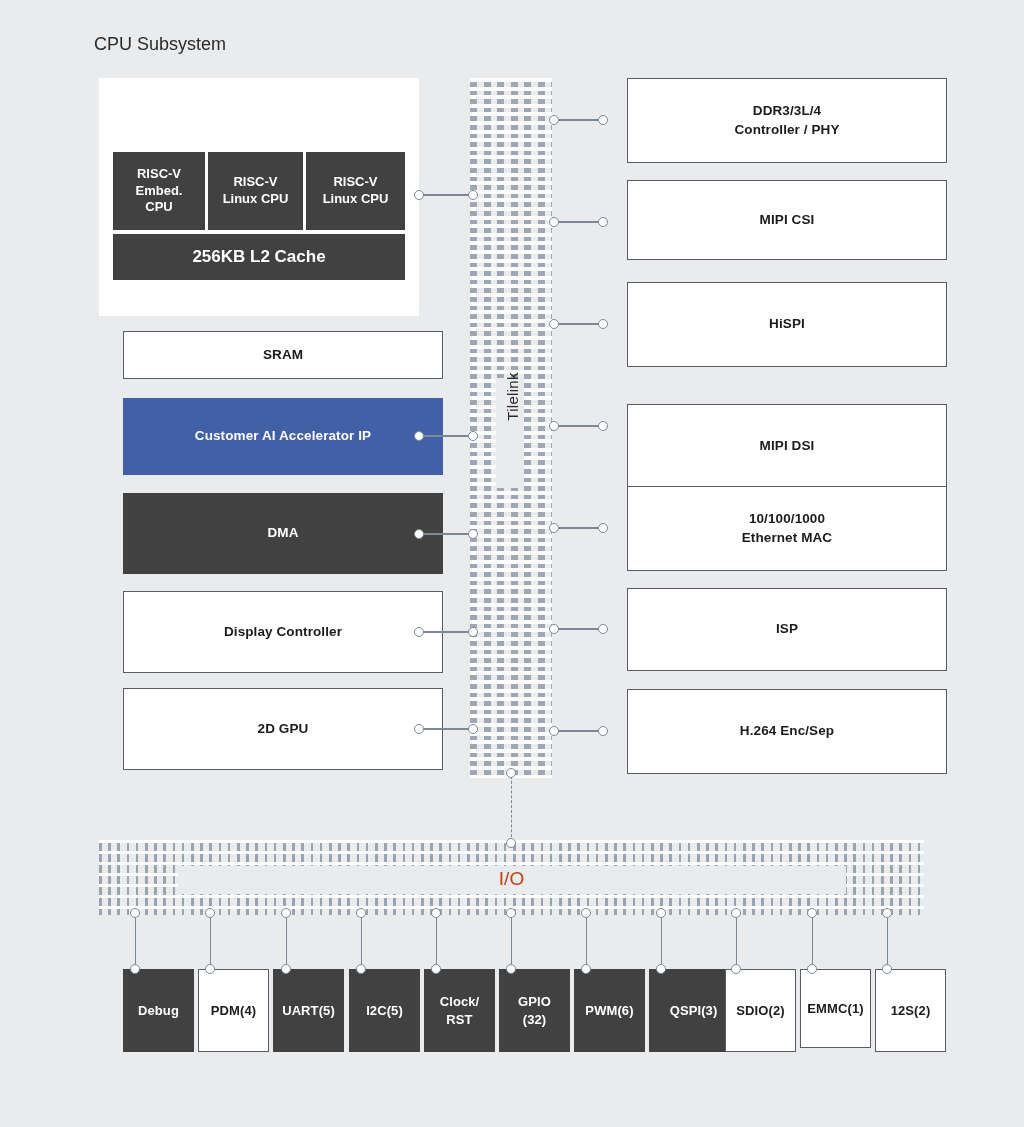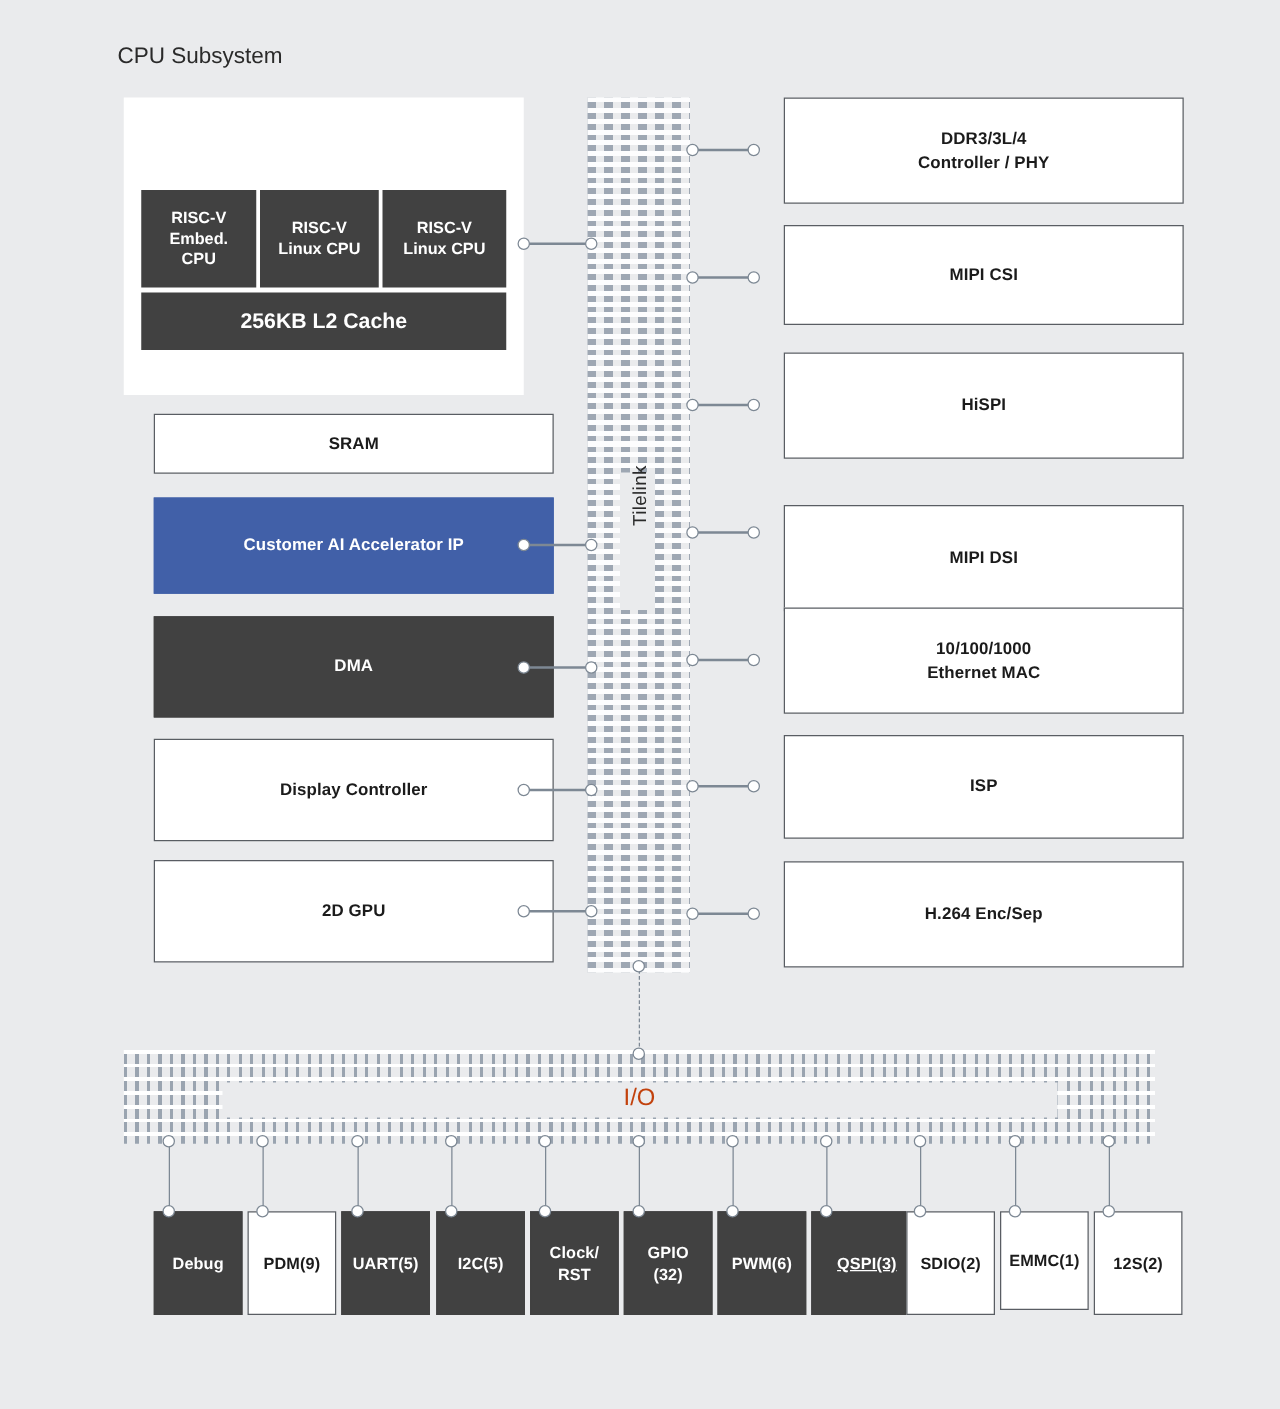--- a/index.html
+++ b/index.html
@@ -352,40 +352,40 @@
   <div class="node" style="left:807px; top:964px;"></div>
 
   <div class="node" style="left:882px; top:908px;"></div>
   <div class="vline" style="left:886.5px; top:915px; height:53px;"></div>
   <div class="node" style="left:882px; top:964px;"></div>
 
   <div class="blk dark small" style="left:99px; top:969px; width:71px; height:83px;">
     <span style="white-space:pre-line">Debug</span>
   </div>
   <div class="blk small" style="left:174px; top:969px; width:71px; height:83px;">
-    <span style="white-space:pre-line">PDM(9)</span>
+    <span style="white-space:pre-line">PDM(4)</span>
   </div>
   <div class="blk dark small" style="left:249px; top:969px; width:71px; height:83px;">
     <span style="white-space:pre-line">UART(5)</span>
   </div>
   <div class="blk dark small" style="left:325px; top:969px; width:71px; height:83px;">
     <span style="white-space:pre-line">I2C(5)</span>
   </div>
   <div class="blk dark small" style="left:400px; top:969px; width:71px; height:83px;">
     <span style="white-space:pre-line">Clock/
 RST</span>
   </div>
   <div class="blk dark small" style="left:475px; top:969px; width:71px; height:83px;">
     <span style="white-space:pre-line">GPIO
 (32)</span>
   </div>
   <div class="blk dark small" style="left:550px; top:969px; width:71px; height:83px;">
     <span style="white-space:pre-line">PWM(6)</span>
   </div>
-  <div class="blk dark small" style="left:625px; top:969px; width:89px; height:83px;text-decoration:underline;">
+  <div class="blk dark small" style="left:625px; top:969px; width:89px; height:83px;">
     <span style="white-space:pre-line">QSPI(3)</span>
   </div>
   <div class="blk small" style="left:701px; top:969px; width:71px; height:83px;">
     <span style="white-space:pre-line">SDIO(2)</span>
   </div>
   <div class="blk small" style="left:776px; top:969px; width:71px; height:79px;">
     <span style="white-space:pre-line">EMMC(1)</span>
   </div>
   <div class="blk small" style="left:851px; top:969px; width:71px; height:83px;">
     <span style="white-space:pre-line">12S(2)</span>

